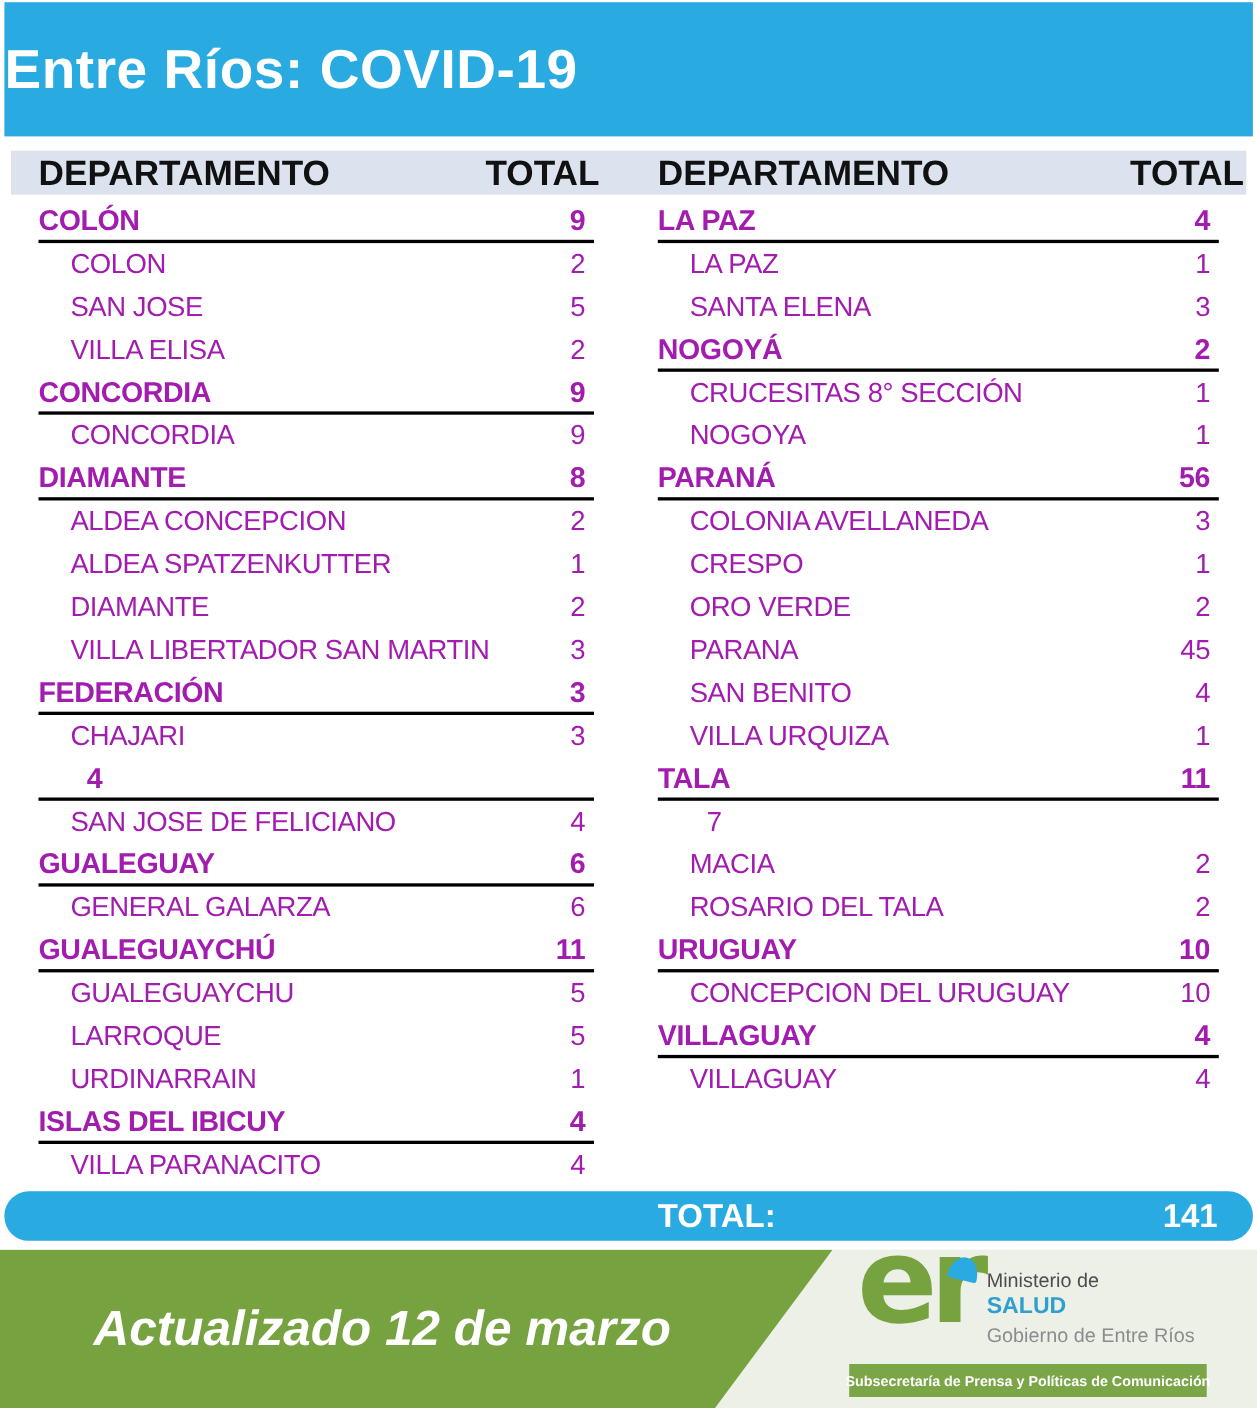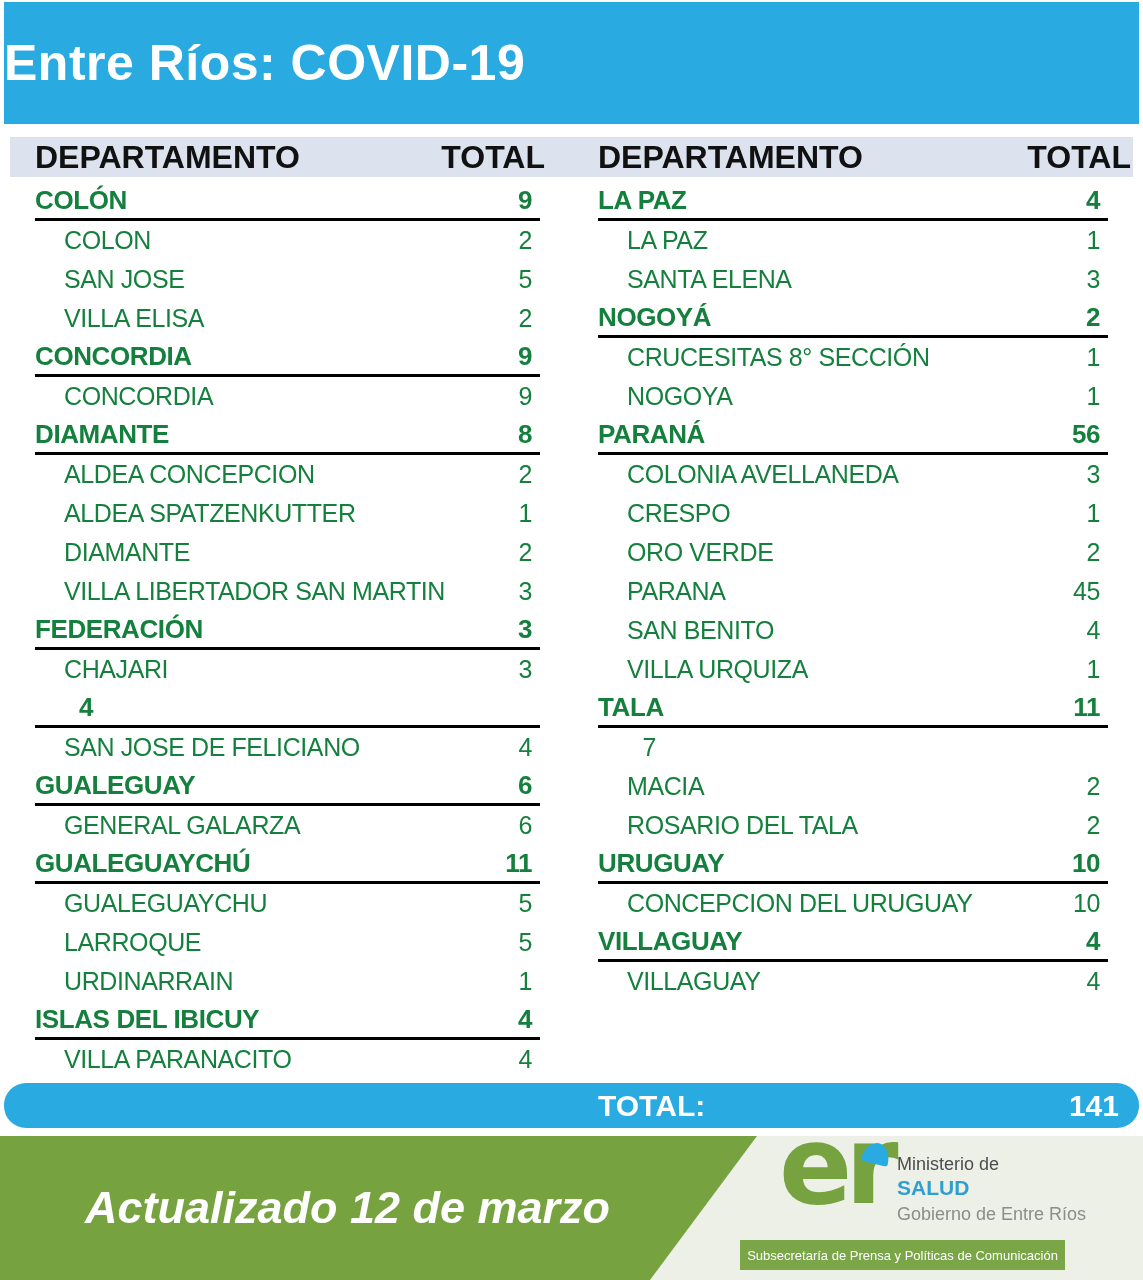--- a/index.html
+++ b/index.html
@@ -17,54 +17,54 @@
   .col-header span{position:absolute;line-height:40px;white-space:nowrap;}
   .ch-dep-left{left:25px;}
   .ch-tot-left{right:588px;}
   .ch-dep-right{left:588px;}
   .ch-tot-right{right:2px;}
 
   
   .table-col{position:absolute;top:182px;}
   #left-col{left:35px;width:505px;}
   #right-col{left:598px;width:510px;}
-  .t-row{height:39px;display:flex;align-items:center;font-size:25px;color:#15803d;
+  .t-row{height:39px;display:flex;align-items:center;font-size:25px;color:#a21caf;
          letter-spacing:-0.4px;box-sizing:border-box;}
   .t-row .nm{flex:1;white-space:nowrap;overflow:hidden;}
   .t-row .val{text-align:right;padding-right:8px;min-width:58px;}
   .t-row.group{font-weight:bold;font-size:26px;border-bottom:3px solid #000;}
   .t-row.sub .nm{padding-left:29px;}
 
   
   .total-bar{position:absolute;left:4px;top:1083px;width:1135px;height:45px;
              background:#29abe2;color:#fff;font-weight:bold;font-size:30px;border-radius:22px;}
   .total-label{position:absolute;left:594px;line-height:45px;}
-  .total-value{position:absolute;right:20px;line-height:45px;}
+  .total-value{position:absolute;right:32px;line-height:45px;}
 
   
   .footer{position:absolute;left:0;top:1136px;width:1143px;height:144px;background:#edf0e7;}
   .footer-green{position:absolute;left:0;top:0;width:760px;height:144px;background:#76a23f;
                 clip-path:polygon(0 0,757px 0,650px 100%,0 100%);}
   .updated{position:absolute;left:85px;top:0;height:144px;width:525px;display:flex;
            align-items:center;justify-content:center;color:#ffffff;font-size:45px;
            font-weight:bold;font-style:italic;white-space:nowrap;}
 
   
   .logo-wrap{position:absolute;left:783px;top:1138px;width:352px;height:102px;}
   .er{position:absolute;left:-4px;top:-26px;color:#76a23f;font-size:108px;font-weight:bold;
       letter-spacing:-7px;font-family:"DejaVu Sans",sans-serif;line-height:1;}
   .er-dot{position:absolute;left:80px;top:5px;width:27px;height:21px;background:#29abe2;
           border-radius:50% 50% 4px 4px / 90% 90% 10% 10%;transform:rotate(14deg);}
   .min-line{position:absolute;left:114px;white-space:nowrap;}
   .min1{top:16px;font-size:18px;color:#4d4d4f;}
   .min2{top:38px;font-size:21px;font-weight:bold;color:#2f9fd0;text-align:center;}
   .min3{top:66px;font-size:18px;color:#8a8c8e;}
 
-  .ribbon{position:absolute;left:740px;top:1240px;width:325px;height:30px;background:#7aa647;
-          color:#ffffff;font-size:13px;font-weight:normal;display:flex;align-items:center;
+  .ribbon{position:absolute;left:772px;top:1240px;width:325px;height:30px;background:#7aa647;
+          color:#ffffff;font-size:13px;font-weight:bold;display:flex;align-items:center;
           justify-content:center;white-space:nowrap;}
 </style>
 </head>
 <body>
 
 <div class="page">
 
   <div class="header-bar">
     <span class="title">Entre Ríos: COVID-19</span>
   </div>

